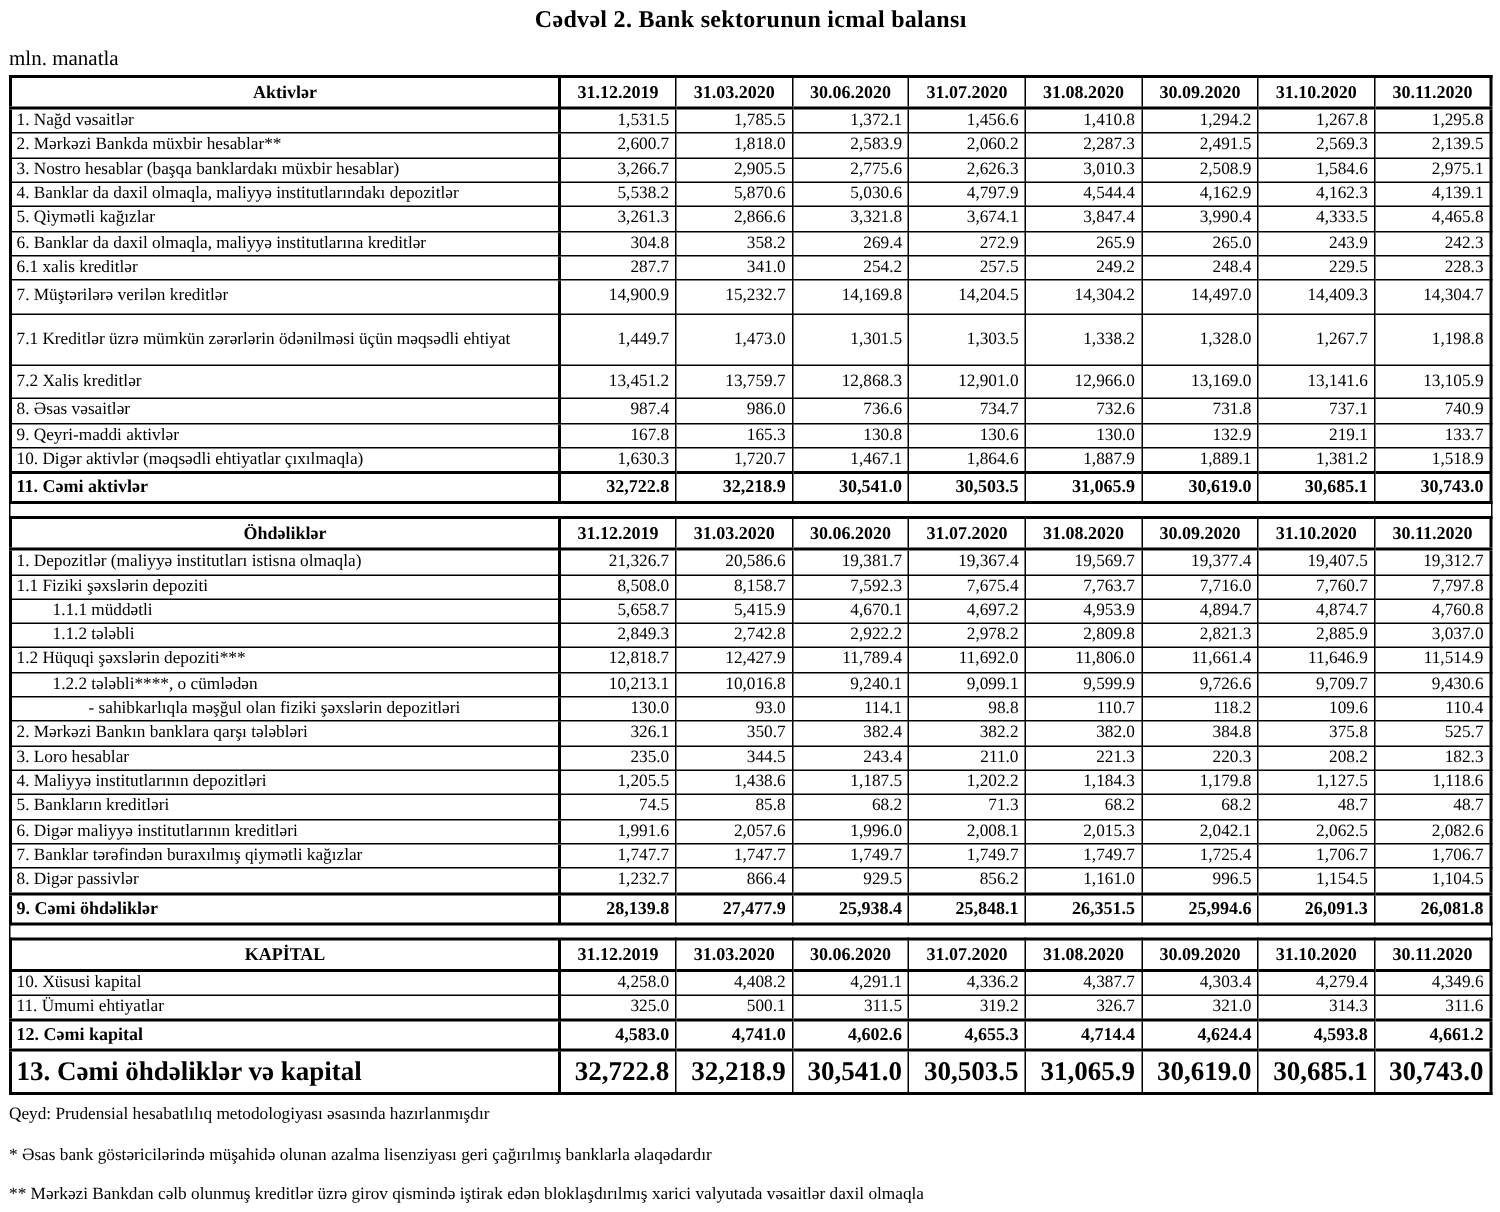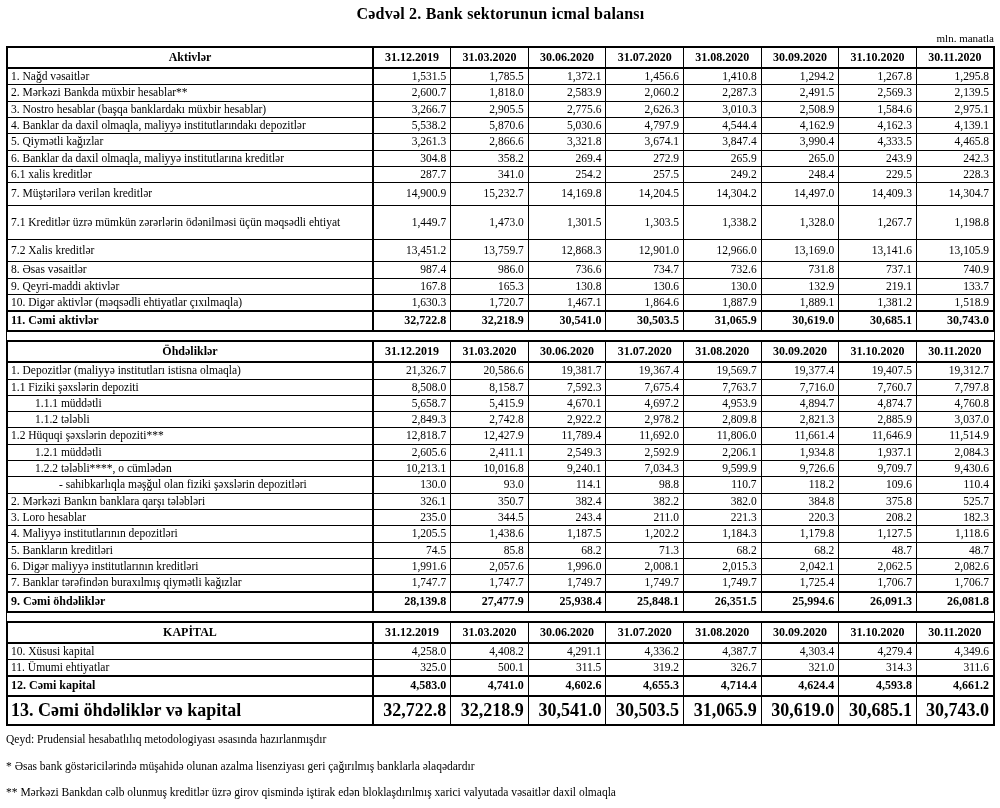--- a/index.html
+++ b/index.html
@@ -13,22 +13,21 @@
   .page { padding: 3px 5px 6px 6px; }
 
   .title {
     font-size: 16px;
     font-weight: bold;
     text-align: center;
     margin: 2px 0 9px 0;
     letter-spacing: 0.2px;
   }
   .unit {
-    font-size: 11px;
-    text-align: right;
+    font-size: 14px;
     margin: 0 1px 2px 0;
   }
 
   table.bal {
     border-collapse: collapse;
     width: 100%;
     table-layout: fixed;
     border: 2px solid #000;
   }
   .section-gap {
@@ -342,36 +341,25 @@
             <td class="num">12,818.7</td>
             <td class="num">12,427.9</td>
             <td class="num">11,789.4</td>
             <td class="num">11,692.0</td>
             <td class="num">11,806.0</td>
             <td class="num">11,661.4</td>
             <td class="num">11,646.9</td>
             <td class="num">11,514.9</td>
           </tr>
           <tr>
-            <td class="lbl" style="padding-left: 27px;">1.2.1 müddətli</td>
-            <td class="num">2,605.6</td>
-            <td class="num">2,411.1</td>
-            <td class="num">2,549.3</td>
-            <td class="num">2,592.9</td>
-            <td class="num">2,206.1</td>
-            <td class="num">1,934.8</td>
-            <td class="num">1,937.1</td>
-            <td class="num">2,084.3</td>
-          </tr>
-          <tr>
             <td class="lbl" style="padding-left: 27px;">1.2.2 tələbli****, o cümlədən</td>
             <td class="num">10,213.1</td>
             <td class="num">10,016.8</td>
             <td class="num">9,240.1</td>
-            <td class="num">7,034.3</td>
+            <td class="num">9,099.1</td>
             <td class="num">9,599.9</td>
             <td class="num">9,726.6</td>
             <td class="num">9,709.7</td>
             <td class="num">9,430.6</td>
           </tr>
           <tr>
             <td class="lbl" style="padding-left: 51px;">- sahibkarlıqla məşğul olan fiziki şəxslərin depozitləri</td>
             <td class="num">130.0</td>
             <td class="num">93.0</td>
             <td class="num">114.1</td>
@@ -439,20 +427,31 @@
           <tr>
             <td class="lbl">7. Banklar tərəfindən buraxılmış qiymətli kağızlar</td>
             <td class="num">1,747.7</td>
             <td class="num">1,747.7</td>
             <td class="num">1,749.7</td>
             <td class="num">1,749.7</td>
             <td class="num">1,749.7</td>
             <td class="num">1,725.4</td>
             <td class="num">1,706.7</td>
             <td class="num">1,706.7</td>
+          </tr>
+          <tr>
+            <td class="lbl">8. Digər passivlər</td>
+            <td class="num">1,232.7</td>
+            <td class="num">866.4</td>
+            <td class="num">929.5</td>
+            <td class="num">856.2</td>
+            <td class="num">1,161.0</td>
+            <td class="num">996.5</td>
+            <td class="num">1,154.5</td>
+            <td class="num">1,104.5</td>
           </tr>
           <tr class="total">
             <td class="lbl">9. Cəmi öhdəliklər</td>
             <td class="num">28,139.8</td>
             <td class="num">27,477.9</td>
             <td class="num">25,938.4</td>
             <td class="num">25,848.1</td>
             <td class="num">26,351.5</td>
             <td class="num">25,994.6</td>
             <td class="num">26,091.3</td>

